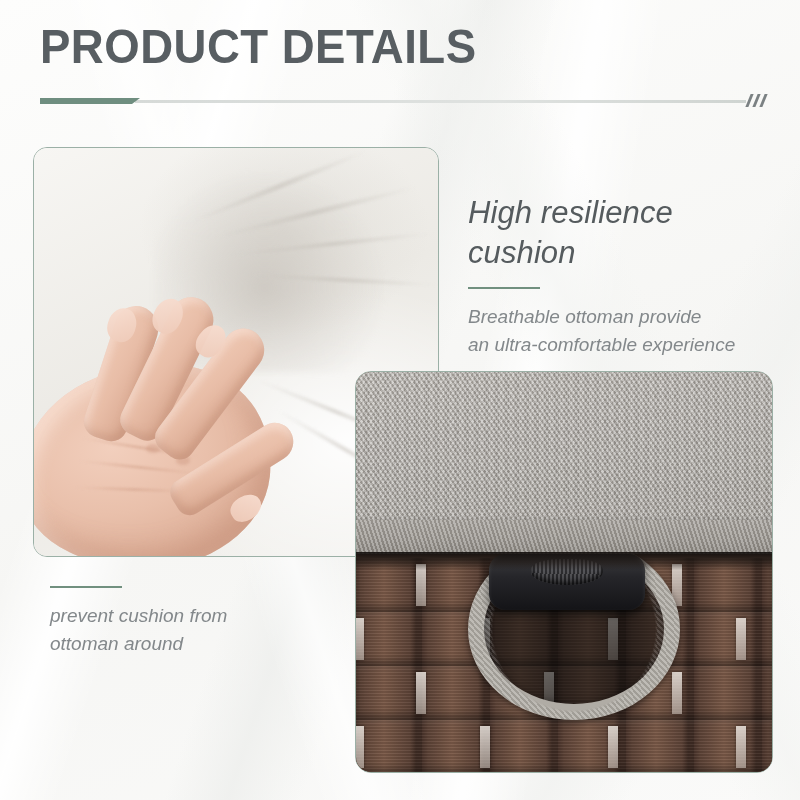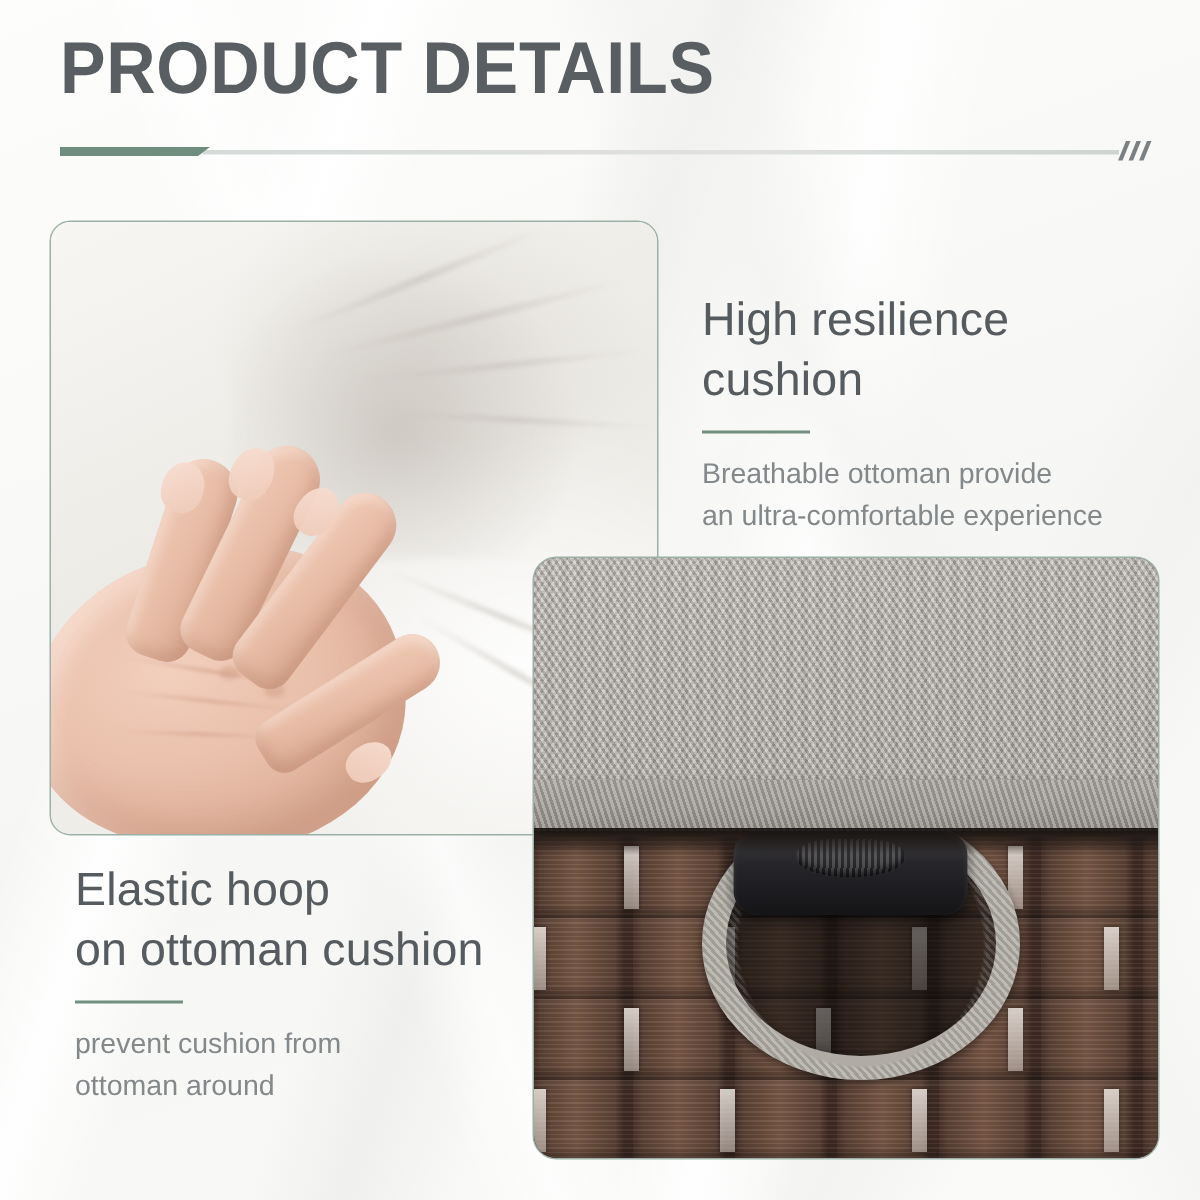--- a/index.html
+++ b/index.html
@@ -329,20 +329,21 @@
     border-radius: 40% 40% 50% 50%;
     background:
       repeating-linear-gradient(92deg, rgba(255,255,255,0.13) 0 2px, rgba(0,0,0,0.25) 2px 4px),
       linear-gradient(180deg, #4a4a4e 0%, #2a2a2e 100%);
     box-shadow: inset 0 -3px 5px rgba(0,0,0,0.6);
   }
 
   
   .feature {
     position: absolute;
+    font-style: italic;
   }
   .feature-title {
     font-size: 31px;
     color: #555b5e;
     line-height: 1.30;
     letter-spacing: 0.1px;
     white-space: pre-line;
   }
   .feature-rule {
     margin-top: 13px;
@@ -447,20 +448,18 @@
     <div class="toggle">
       <div class="toggle-ridge"></div>
     </div>
 
     <div class="gray-cushion"></div>
     <div class="gray-cushion-edge"></div>
     <div class="cushion-shadow"></div>
   </div>
 
   <div class="feature feature-hoop">
-    <div class="feature-title">Elastic hoop
-on ottoman cushion</div>
     <div class="feature-rule"></div>
     <div class="feature-desc">prevent cushion from
 ottoman around</div>
   </div>
 
 </div>
 
 </body></html>

